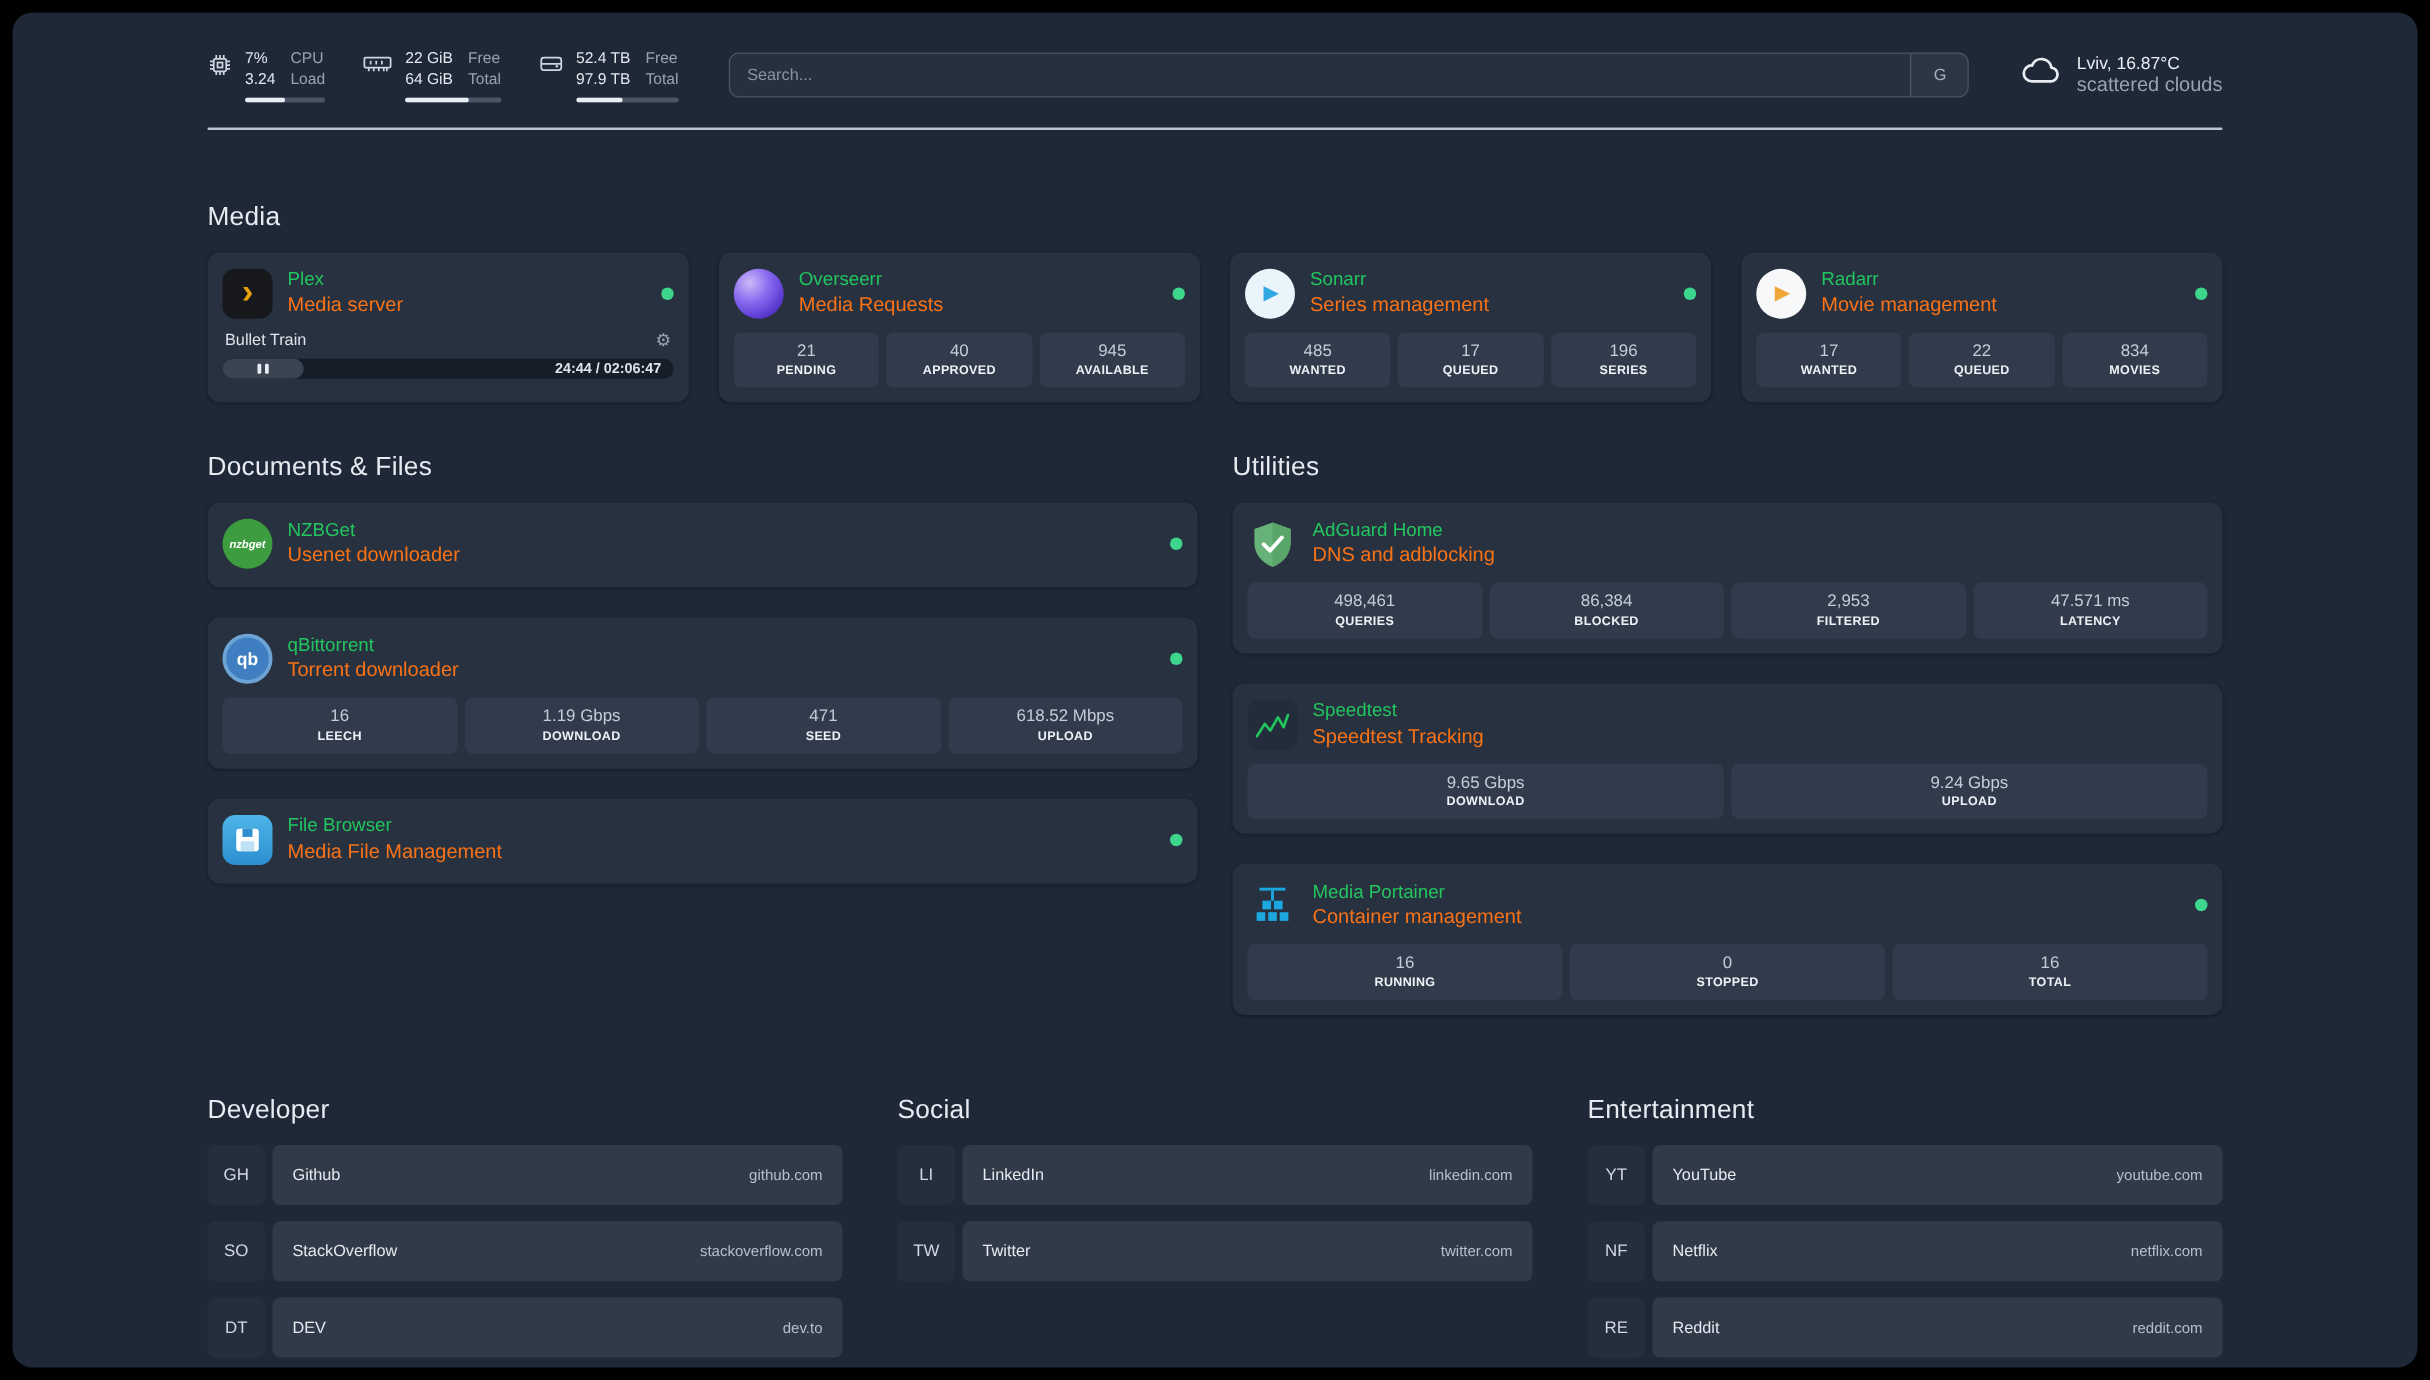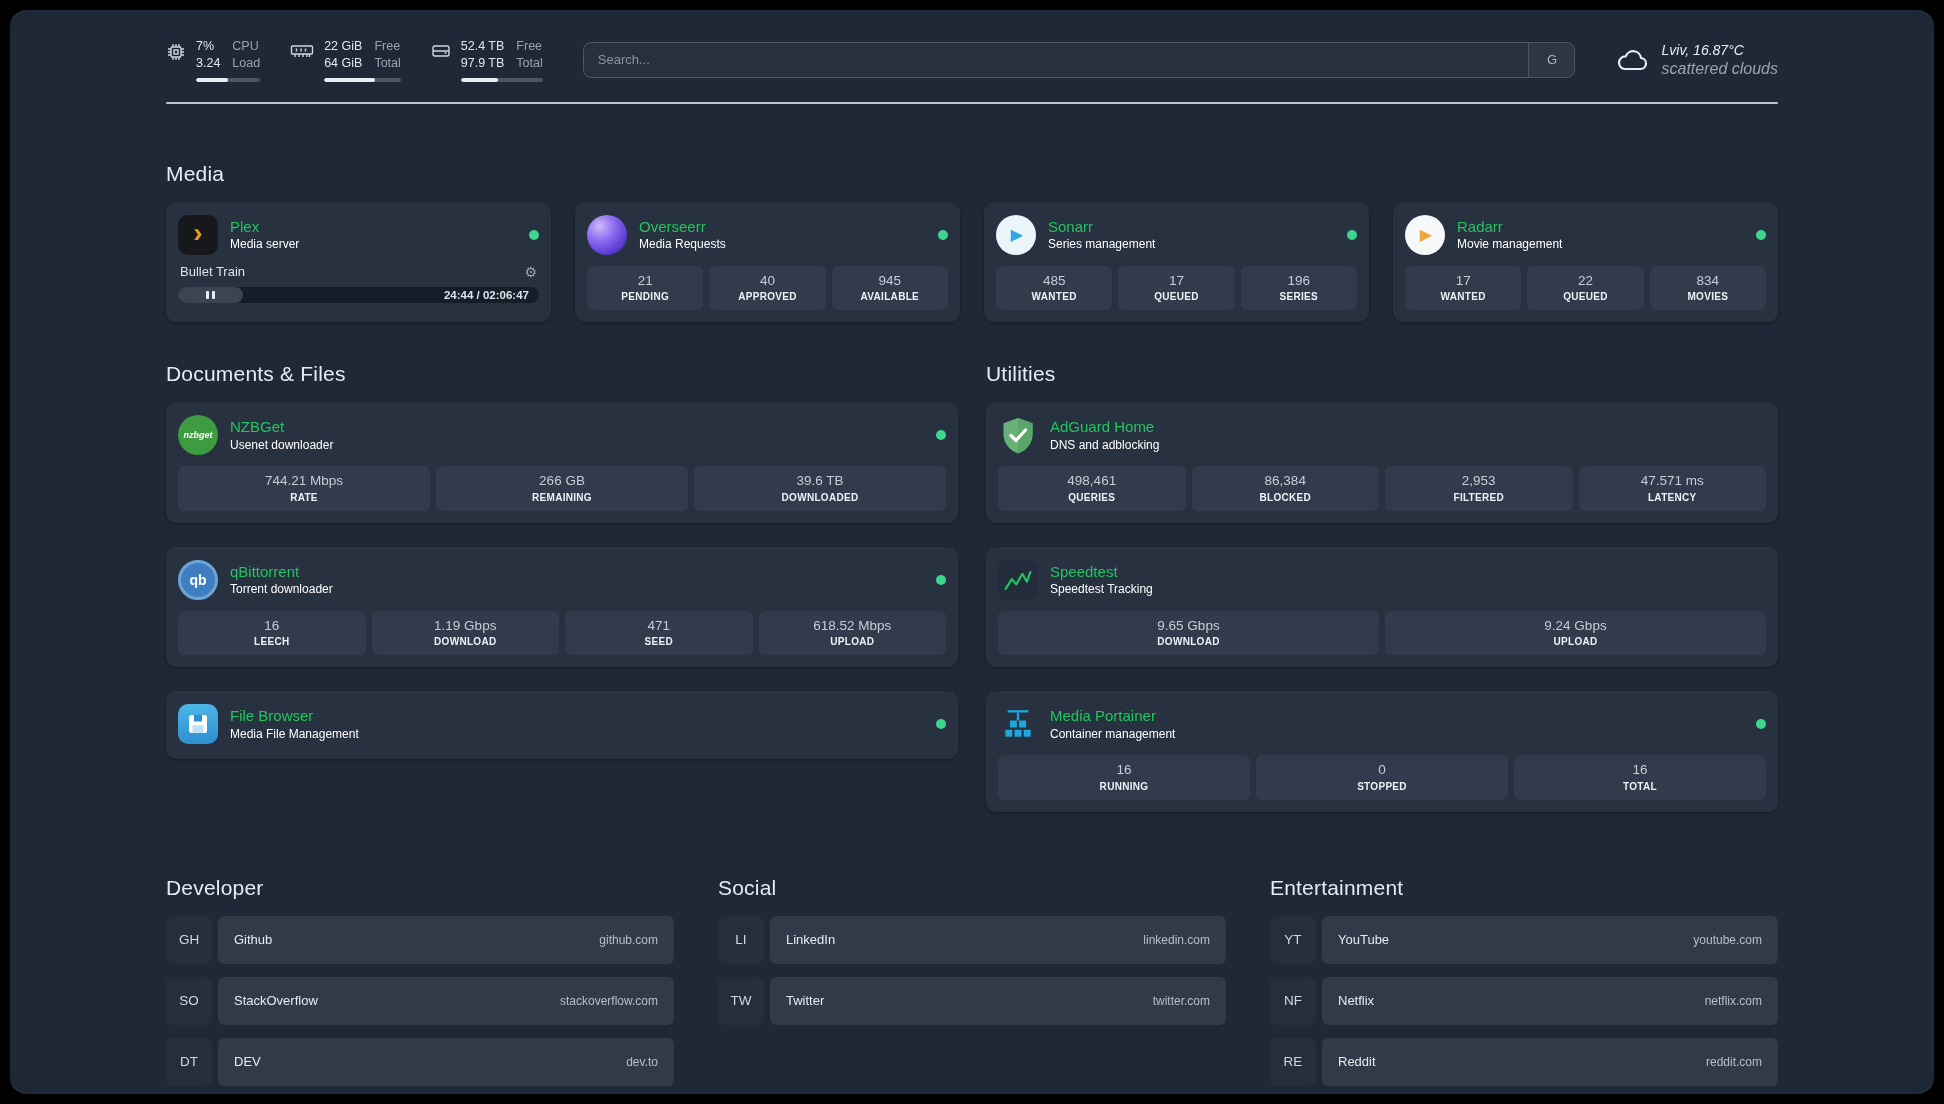--- a/index.html
+++ b/index.html
@@ -20,41 +20,41 @@
   .sys-bar-fill { height:100%; background:#e8edf3; border-radius:2px; }
 
   .search-box { flex:1; display:flex; align-items:stretch; margin:0 40px; height:36px;
                 border:1px solid #4b5766; border-radius:8px; background:rgba(255,255,255,0.04); overflow:hidden; }
   .search-box input { flex:1; background:transparent; border:none; outline:none; padding:0 14px;
                       color:#8b5cf6; font-size:13px; font-family:Liberation Sans, sans-serif; }
   .search-box input::placeholder { color:#8a94a4; }
   .search-engine { width:46px; border:none; border-left:1px solid #4b5766; background:rgba(255,255,255,0.03);
                    color:#aab4c2; font-size:13px; cursor:pointer; font-family:inherit; }
 
-  .weather { display:flex; align-items:flex-end; gap:10px; color:#e8edf3;font-style:italic; }
+  .weather { display:flex; align-items:center; gap:10px; color:#e8edf3; }
   .weather .loc { font-size:14px; }
   .weather .cond { font-size:16px; color:#98a3b2; margin-top:2px; }
 
   .divider { height:2px; background:rgba(214,224,235,0.85); margin-top:20px; border-radius:1px; }
 
   
   .section-title { font-size:21px; font-weight:500; color:#e7ebf1; letter-spacing:.2px; }
   .mt-lg { margin-top:58px; }
   .grid-4 { display:grid; grid-template-columns:repeat(4,1fr); gap:24px; margin-top:16px; }
   .mid-grid { display:grid; grid-template-columns:1fr 1fr; column-gap:28px; margin-top:40px; }
   .col { display:flex; flex-direction:column; }
   .col .section-title { margin-bottom:16px; }
   .col .card + .card { margin-top:24px; }
 
   
   .card { background:#273140; border-radius:10px; padding:10px 12px 12px; box-shadow:0 1px 3px rgba(0,0,0,.3); }
   .card-header { display:flex; align-items:center; gap:12px; min-height:46px; }
   .svc-text { line-height:1.3; }
   .svc-name { font-size:15px; color:#22c55e; font-weight:500; }
-  .svc-desc { font-size:12px; color:#ffffff; margin-top:1px; }
+  .svc-desc { font-size:16px; color:#f97316; margin-top:1px; }
   .status-dot { width:10px; height:10px; border-radius:50%; background:#3dd68c; margin-left:auto; flex:none; }
 
   .stats-row { display:flex; gap:6px; margin-top:8px; }
   .stat-box { flex:1; background:#313b4b; border-radius:6px; padding:6px 4px 7px; text-align:center; line-height:1.3; }
   .stat-value { font-size:13.5px; color:#c6cdd8; }
   .stat-label { font-size:10px; font-weight:700; color:#eef1f6; letter-spacing:.3px; margin-top:1px; }
 
   
   .svc-icon { width:40px; height:40px; border-radius:10px; display:flex; align-items:center; justify-content:center; flex:none; }
   .svc-icon i { font-style:normal; line-height:1; }
@@ -320,34 +320,20 @@
         <div class="card-header">
           <span class="svc-icon nzbget">
                 <i>nzbget</i>
               </span>
           <div class="svc-text">
             <div class="svc-name">NZBGet</div>
             <div class="svc-desc">Usenet downloader</div>
           </div>
           <span class="status-dot"></span>
         </div>
-        <div class="stats-row">
-          <div class="stat-box">
-            <div class="stat-value">744.21 Mbps</div>
-            <div class="stat-label">RATE</div>
-          </div>
-          <div class="stat-box">
-            <div class="stat-value">266 GB</div>
-            <div class="stat-label">REMAINING</div>
-          </div>
-          <div class="stat-box">
-            <div class="stat-value">39.6 TB</div>
-            <div class="stat-label">DOWNLOADED</div>
-          </div>
-        </div>
       </div>
 
       <div class="card">
         <div class="card-header">
           <span class="svc-icon qbittorrent">
                 <i>qb</i>
               </span>
           <div class="svc-text">
             <div class="svc-name">qBittorrent</div>
             <div class="svc-desc">Torrent downloader</div>

